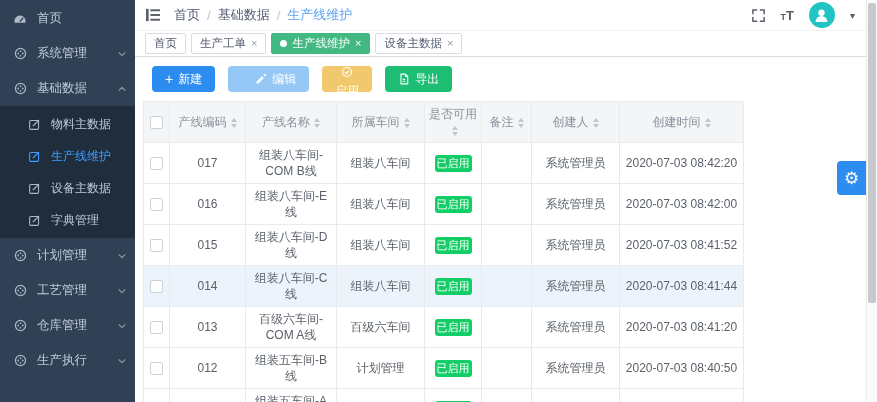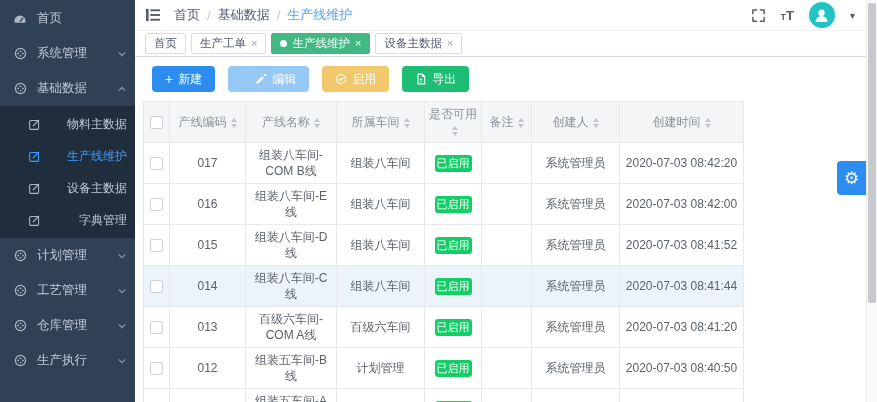--- a/index.html
+++ b/index.html
@@ -12,21 +12,21 @@
   body{font-family:"Liberation Sans","DejaVu Sans",sans-serif;background:#fff;position:relative;font-size:12px;color:#515a6e;}
 
   
   .sidebar{position:absolute;left:0;top:0;width:135px;height:402px;background:var(--sidebar-bg);z-index:5;}
   .menu{padding-top:1px;}
   .menu-item{height:35px;display:flex;align-items:center;gap:10px;padding:0 8px 0 13px;
     color:var(--sidebar-text);font-size:12.5px;cursor:pointer;white-space:nowrap;}
   .menu-item .m-icon{display:inline-flex;width:14px;justify-content:center;color:#aeb9c6;flex:none;}
   .menu-item .chevron{margin-left:auto;color:#8693a4;display:inline-flex;}
   .submenu{background:var(--submenu-bg);padding:2px 0;}
-  .submenu .menu-item{height:32px;padding-left:27px;font-size:12px;justify-content:space-between;}
+  .submenu .menu-item{height:32px;padding-left:27px;font-size:12px;}
   .menu-item.active{color:var(--active-link);}
   .menu-item.active .m-icon{color:var(--active-link);}
 
   
   .main{position:absolute;left:135px;top:0;width:742px;height:402px;background:#fff;}
 
   .navbar{height:30px;display:flex;align-items:center;padding:0 22px 0 10px;}
   .hamburger{display:inline-flex;color:#5a5e66;cursor:pointer;margin-right:13px;}
   .breadcrumb{display:flex;align-items:center;gap:7px;font-size:13px;color:#515a6e;}
   .crumb{cursor:pointer;}
@@ -47,21 +47,21 @@
   .tab .close{font-size:11px;color:#9aa0a8;line-height:1;cursor:pointer;}
   .tab.active{background:var(--tab-active);border-color:var(--tab-active);color:#fff;}
   .tab.active .dot{width:7px;height:7px;border-radius:50%;background:#fff;}
   .tab.active .close{color:#fff;}
 
   .toolbar{display:flex;gap:13px;padding:9px 0 9px 17px;}
   .btn{height:26px;padding:0 13px;border:none;border-radius:4px;color:#fff;font-size:12px;
     display:inline-flex;align-items:center;gap:5px;cursor:pointer;font-family:inherit;}
   .btn-primary{background:var(--primary);}
   .btn-primary-light{background:var(--primary-light);padding-left:27px;}
-  .btn-warning-light{background:var(--warning-light);}
+  .btn-warning-light{background:var(--warning-light);flex-direction:column;}
   .btn-success{background:var(--success);}
   .btn .b-icon{display:inline-flex;}
   .btn .plus{font-size:14px;line-height:1;}
 
   .table-wrap{margin-left:8px;width:600px;}
   table{border-collapse:collapse;table-layout:fixed;width:600px;font-size:12px;color:#5a6169;}
   th,td{border:1px solid #e8eaec;text-align:center;vertical-align:middle;padding:4px 4px;line-height:16px;}
   th{background:#f4f5f7;color:#8a919c;font-weight:500;height:25px;}
   td{height:25px;word-break:normal;}
   td.nowrap{white-space:nowrap;}

